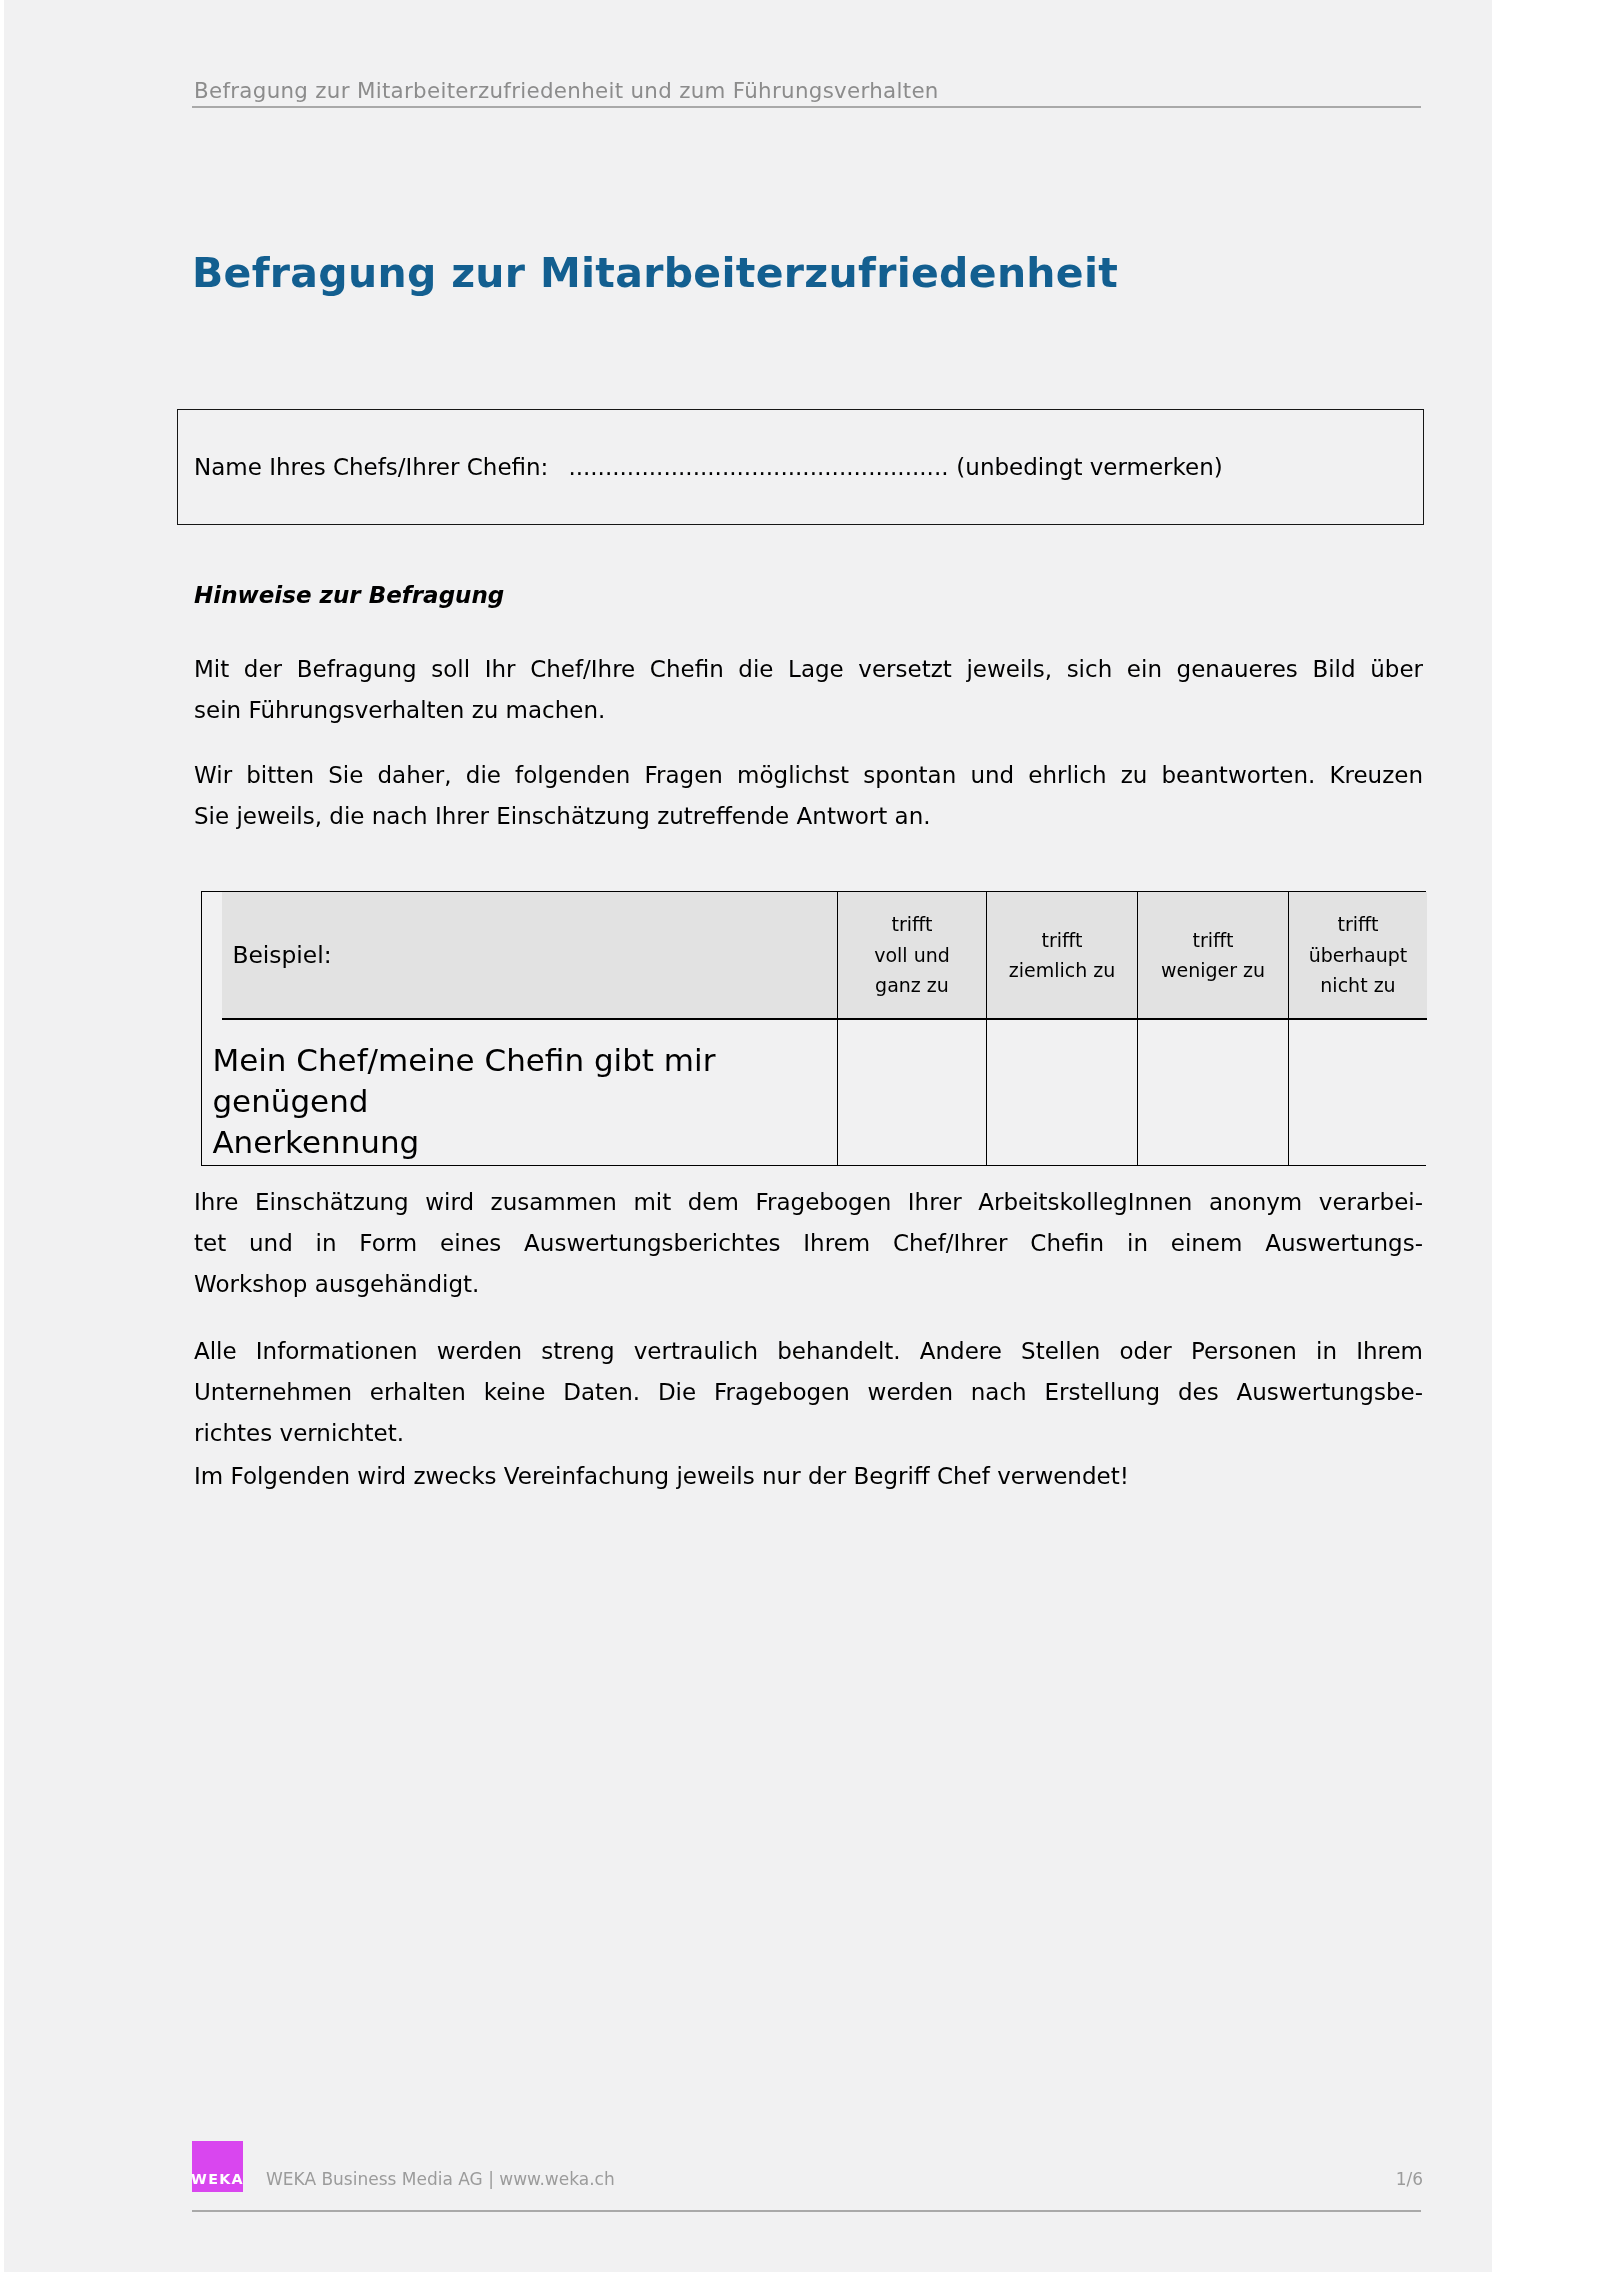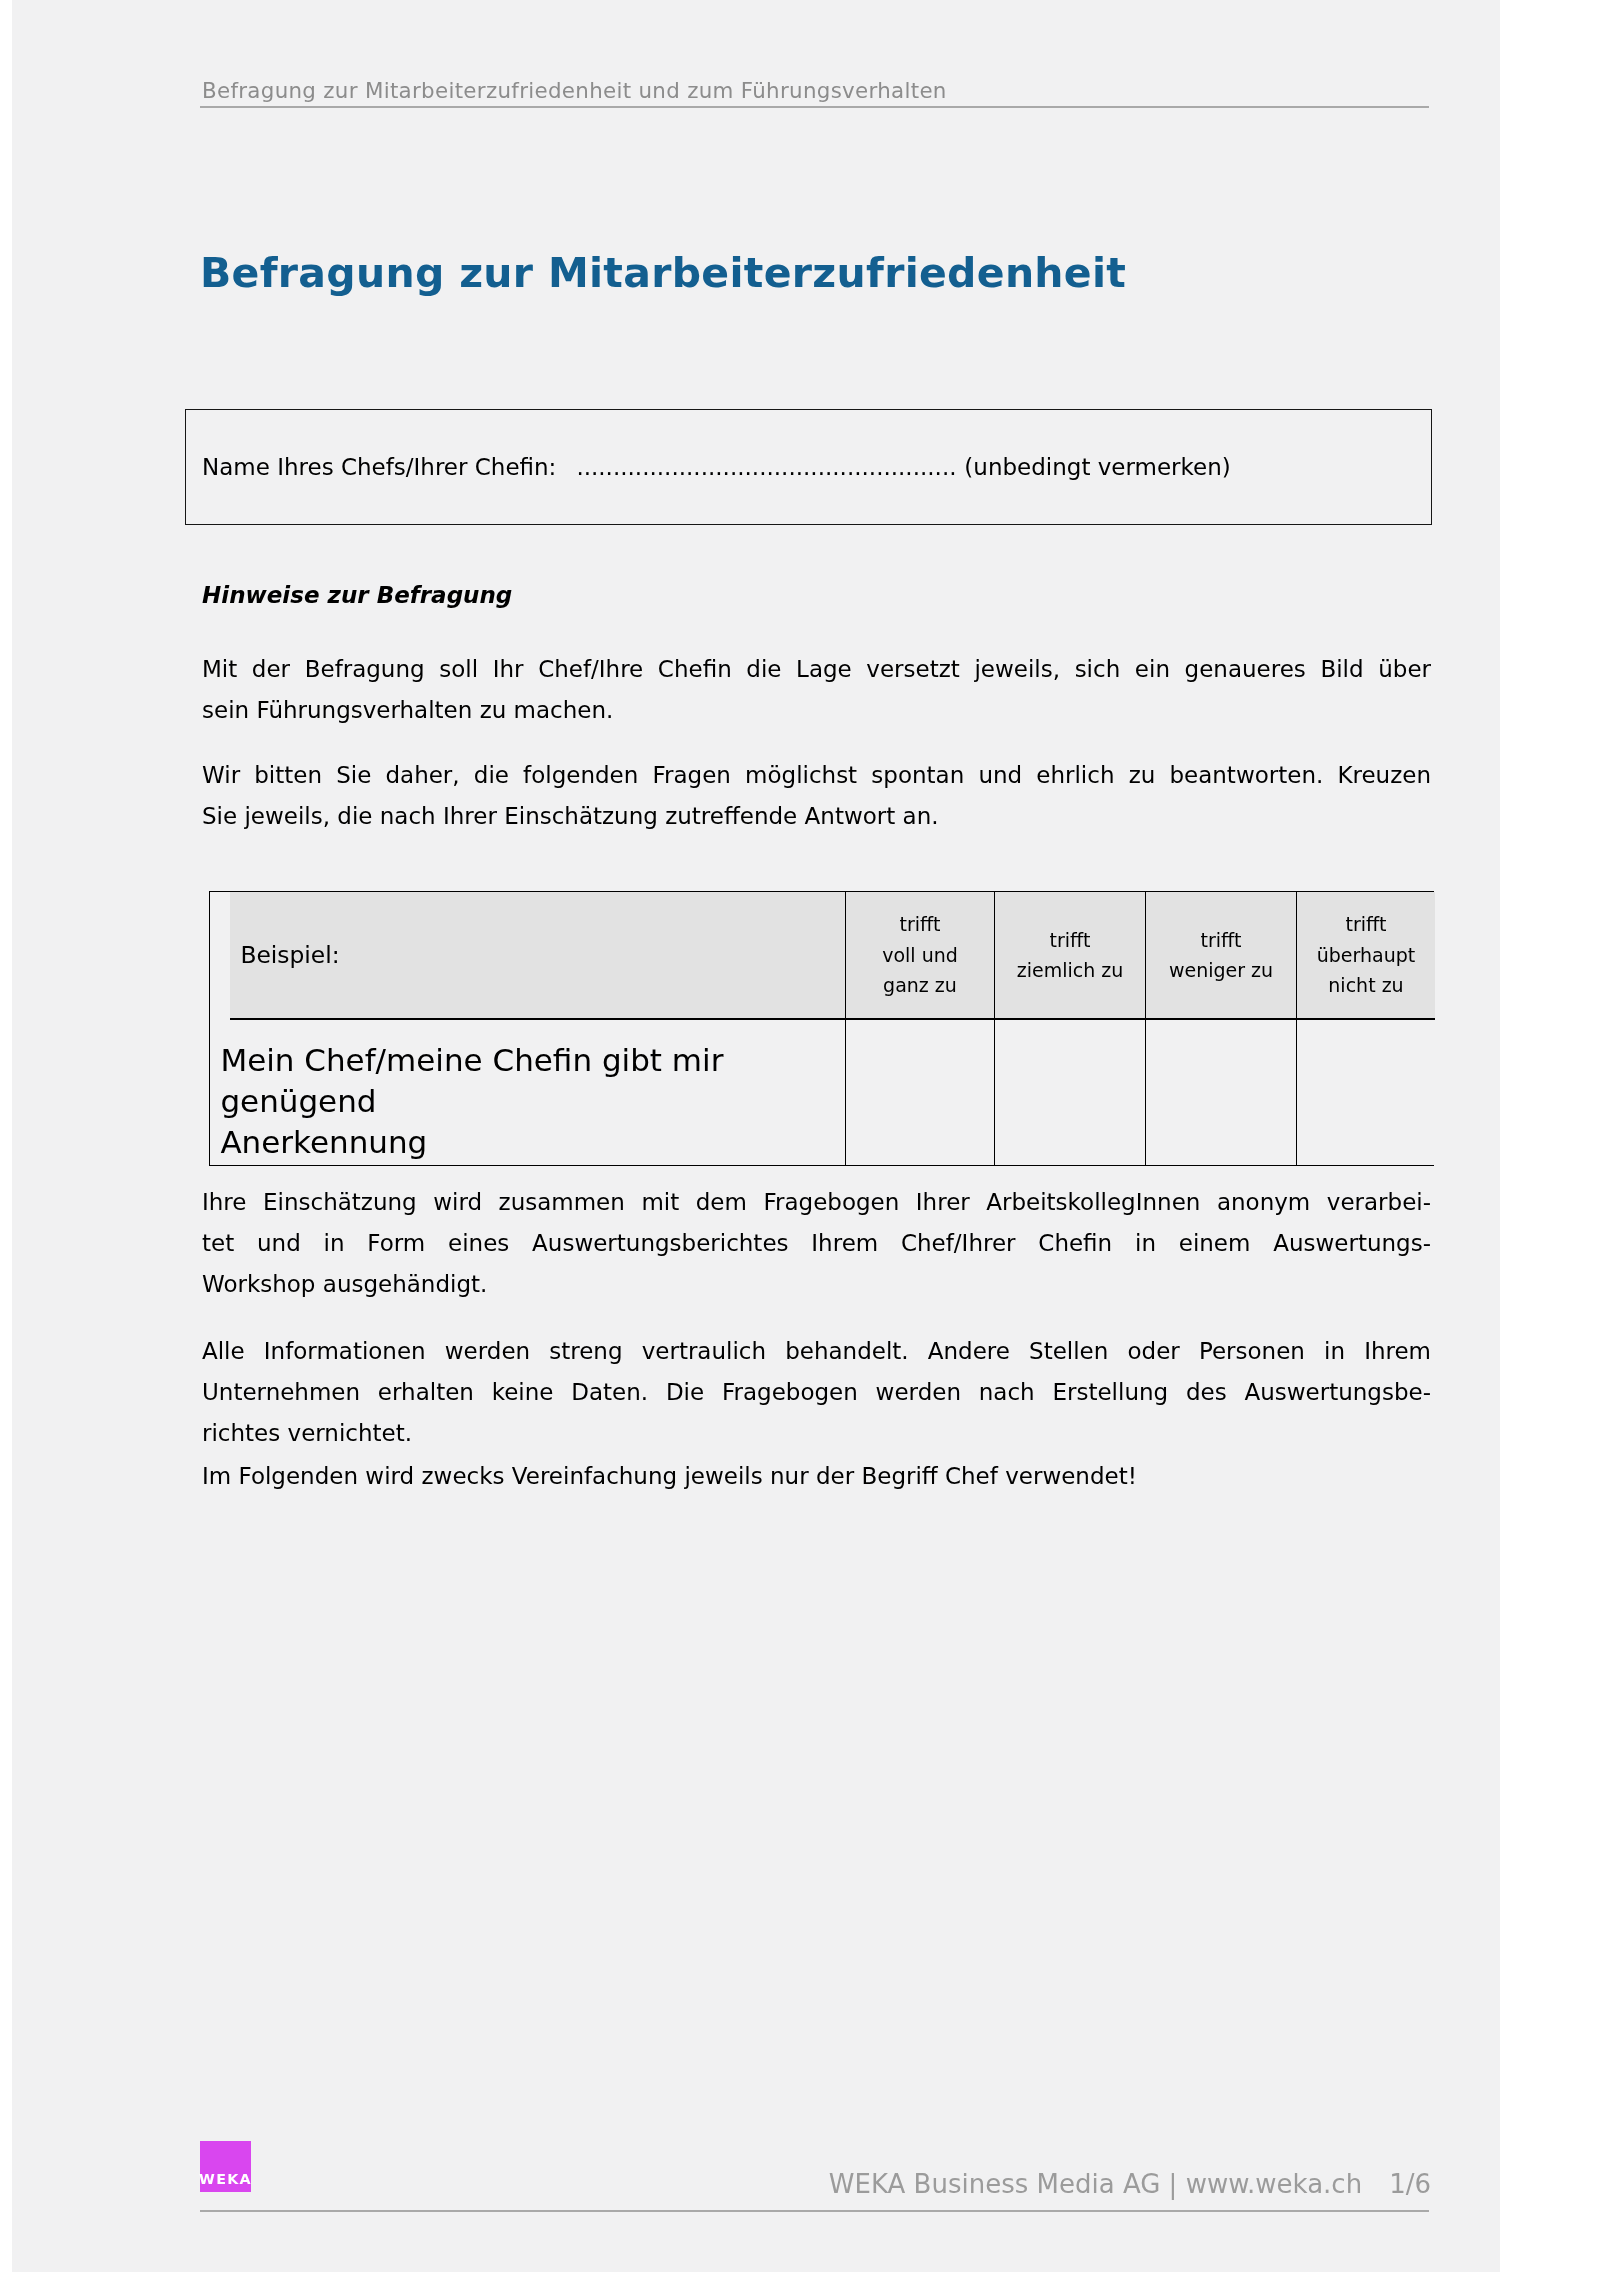--- a/index.html
+++ b/index.html
@@ -3,21 +3,21 @@
 <meta charset="utf-8">
 <style>
   html,body{margin:0;padding:0;}
   body{
     width:1623px;height:2273px;
     background:#ffffff;
     font-family:"DejaVu Sans","Liberation Sans",sans-serif;
     position:relative;
   }
   .page{
-    position:absolute;left:12px;top:0;
+    position:absolute;left:4px;top:0;
     width:1488px;height:2273px;
     background:#f1f1f2;
     overflow:hidden;
   }
   
   .run-head{
     position:absolute;left:190px;top:78px;
     font-size:21.4px;color:#8c8c8c;letter-spacing:0.3px;
     white-space:nowrap;
   }
@@ -99,22 +99,22 @@
     width:51px;height:51px;background:#d946ef;
     display:flex;align-items:flex-end;justify-content:center;
     box-sizing:border-box;padding-bottom:5.8px;
   }
   .footer-logo .wk{
     color:#fff;font-size:14.3px;font-weight:bold;letter-spacing:1.3px;
     line-height:14.3px;
   }
   .footer-row{
     position:absolute;left:190px;top:2169px;width:1229px;
-    display:flex;justify-content:flex-end;align-items:baseline;
-    font-size:26px;color:#9b9b9b;gap:27px;
+    display:flex;justify-content:space-between;align-items:baseline;
+    font-size:17px;color:#9b9b9b;
   }
   .footer-row .company{padding-left:72px;}
   .foot-rule{
     position:absolute;left:188px;top:2210px;width:1229px;height:1.9px;
     background:#a9a9a9;
   }
 </style>
 </head>
 <body>
 

